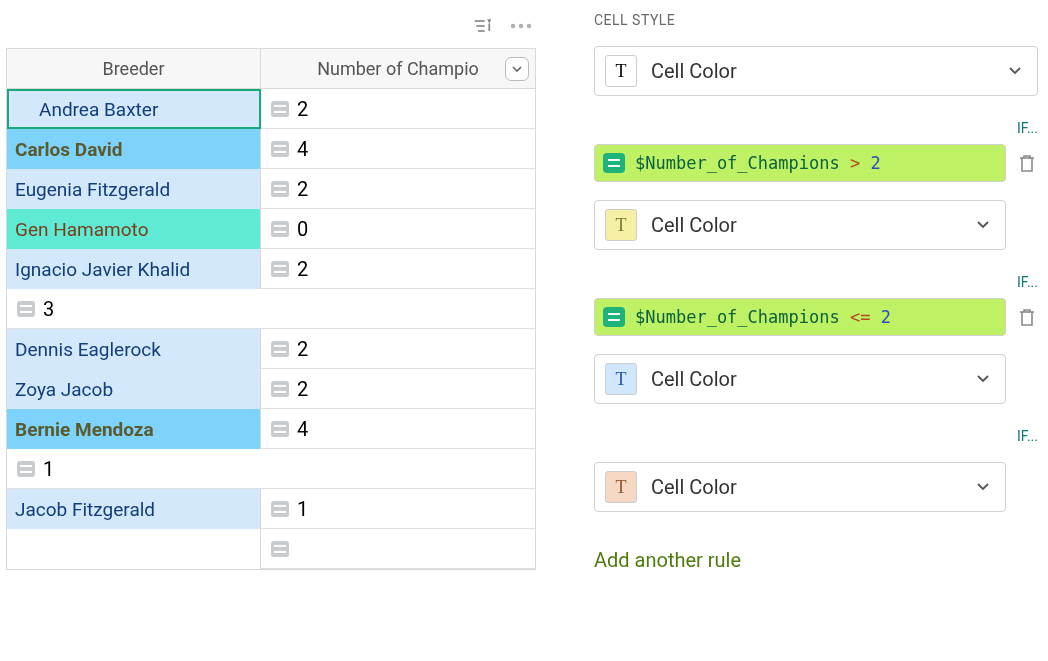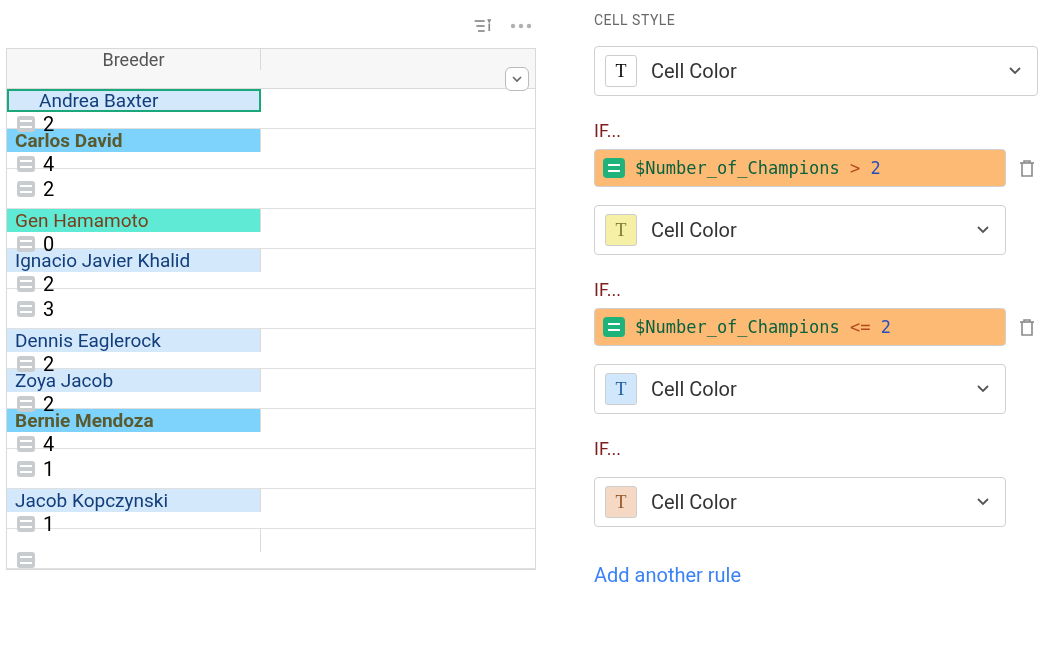--- a/index.html
+++ b/index.html
@@ -33,21 +33,20 @@
   .filter-icon, .more-icon { cursor: pointer; }
   .grid {
     border: 1px solid #d9d9d9;
     border-left: 1px solid #d9d9d9;
     width: 530px;
     margin-left: 6px;
   }
   .grid-header-row, .grid-row {
     display: flex;
     height: 40px;
-    flex-direction: column;
   }
   .grid-header-row {
     background: #f7f7f7;
     border-bottom: 1px solid #d9d9d9;
   }
   .cell-breeder { width: 254px; border-right: 1px solid #d9d9d9; }
   .cell-champions { flex: 1; position: relative; }
   .hdr {
     font-size: 18px;
     color: #555;
@@ -154,41 +153,42 @@
   .swatch.sw-blue    { background: #d1e7fb; color: #1d5aa0; }
   .swatch.sw-orange  { background: #f5d9c4; color: #935626; }
   .select-chevron {
     position: absolute;
     right: 14px;
     top: 50%;
     transform: translateY(-50%);
   }
   .rule-block { margin-bottom: 18px; }
   .rule-label {
-    font-size: 18px;
-    color: #7f1d1d;
+    font-size: 14px;
+    color: #0f766e;
     margin: 24px 0 8px 0;
+    text-align: right;
   }
   .cond-row {
     display: flex;
     align-items: center;
     gap: 10px;
   }
   .cond-box {
     border: 1px solid #d0d0d0;
     border-radius: 4px;
     display: flex;
     align-items: center;
     height: 38px;
     flex: 1;
     padding: 0 10px 0 8px;
     font-family: ui-monospace, SFMono-Regular, Menlo, Consolas, monospace;
     font-size: 17px;
     gap: 10px;
-    background: #fdba74;
+    background: #bef264;
   }
   .code-badge {
     width: 22px; height: 20px;
     border-radius: 4px;
     background: #1eb37a;
     flex-shrink: 0;
     position: relative;
   }
   .code-badge::before, .code-badge::after {
     content: '';
@@ -208,21 +208,21 @@
     justify-content: center;
   }
   .cond-text .var { color: #0b613f; }
   .cond-text .op  { color: #b34a1e; }
   .cond-text .num { color: #2a4dbc; }
   .rule-select {
     margin-top: 18px;
     width: calc(100% - 32px);
   }
   .add-rule {
-    color: #3b82f6;
+    color: #4d7c0f;
     font-size: 20px;
     margin-top: 18px;
     cursor: pointer;
     display: inline-block;
   }
   .primary-select { width: 100%; }
 </style>
 </head>
 <body>
 
@@ -247,20 +247,21 @@
         </svg>
       </span>
     </div>
 
     <div class="grid">
       <div class="grid-header-row">
         <div class="cell-breeder hdr">
           <span>Breeder</span>
         </div>
         <div class="cell-champions hdr">
+          <span>Number of Champio</span>
           <span class="dd-btn">
             <svg width="12" height="12" viewBox="0 0 12 12">
                 <path d="M2 4 L6 8 L10 4" fill="none" stroke="#666" stroke-width="1.6"></path>
               </svg>
           </span>
         </div>
       </div>
       <div id="grid-body">
           <div class="grid-row">
             <div class="cell-breeder name-cell bg-blue selected">Andrea Baxter</div>
@@ -270,20 +271,21 @@
             </div>
           </div>
           <div class="grid-row">
             <div class="cell-breeder name-cell bg-yellow">Carlos David</div>
             <div class="cell-champions champ-cell">
               <span class="ref-badge"></span>
               <span>4</span>
             </div>
           </div>
           <div class="grid-row">
+            <div class="cell-breeder name-cell bg-blue">Eugenia Fitzgerald</div>
             <div class="cell-champions champ-cell">
               <span class="ref-badge"></span>
               <span>2</span>
             </div>
           </div>
           <div class="grid-row">
             <div class="cell-breeder name-cell bg-orange">Gen Hamamoto</div>
             <div class="cell-champions champ-cell">
               <span class="ref-badge"></span>
               <span>0</span>
@@ -323,21 +325,21 @@
               <span>4</span>
             </div>
           </div>
           <div class="grid-row">
             <div class="cell-champions champ-cell">
               <span class="ref-badge"></span>
               <span>1</span>
             </div>
           </div>
           <div class="grid-row">
-            <div class="cell-breeder name-cell bg-blue">Jacob Kopczynski</div>
+            <div class="cell-breeder name-cell bg-blue">Jacob Fitzgerald</div>
             <div class="cell-champions champ-cell">
               <span class="ref-badge"></span>
               <span>1</span>
             </div>
           </div>
           <div class="grid-row last">
             <div class="cell-breeder name-cell bg-none"></div>
             <div class="cell-champions champ-cell">
               <span class="ref-badge"></span>
             </div>

